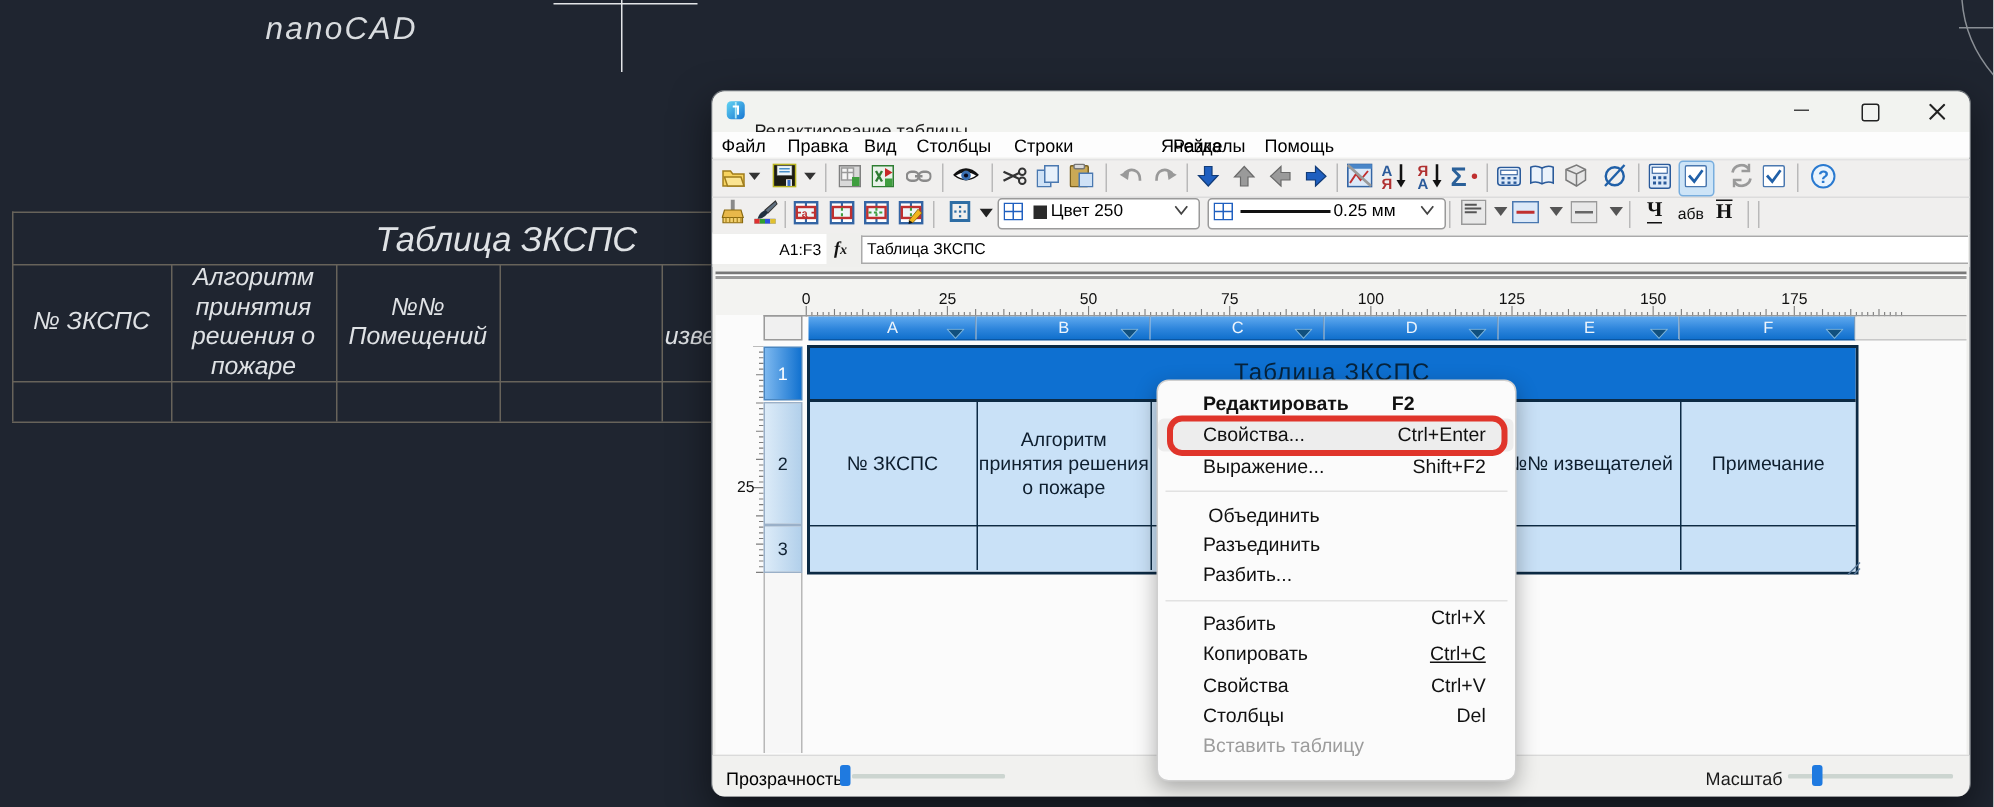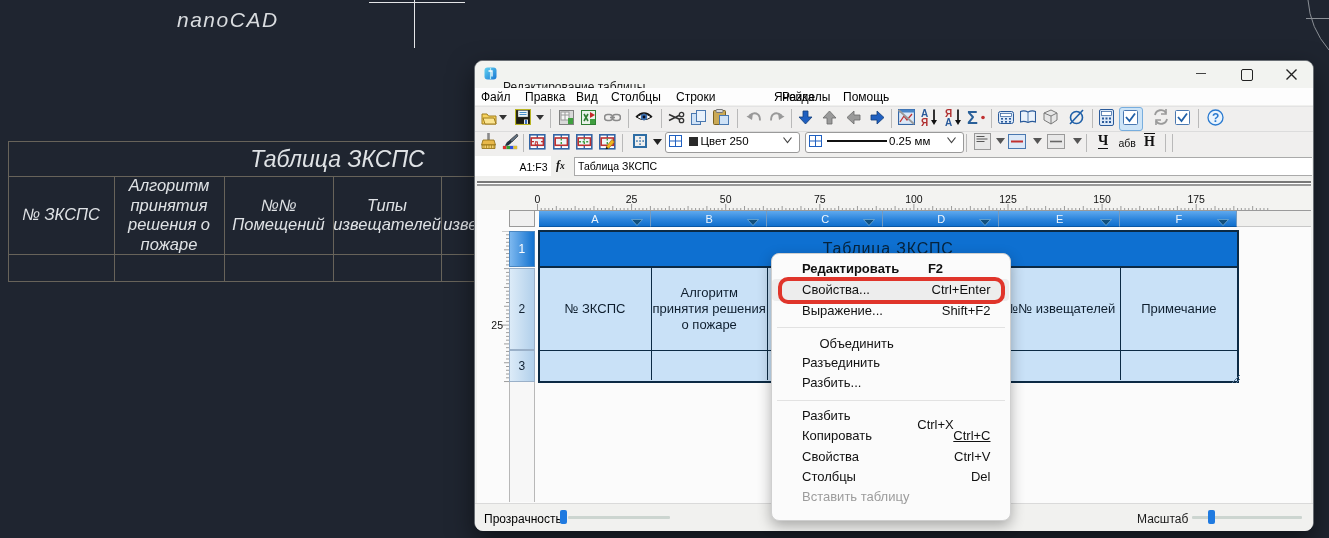--- a/index.html
+++ b/index.html
@@ -19,21 +19,20 @@
     <div style="position:absolute;left:8px;top:281px;width:472px;height:1px;background:#67635a;"></div>
     <div style="position:absolute;left:8px;top:141px;width:1px;height:140px;background:#67635a;"></div>
     <div style="position:absolute;left:114px;top:176px;width:1px;height:105px;background:#67635a;"></div>
     <div style="position:absolute;left:224px;top:176px;width:1px;height:105px;background:#67635a;"></div>
     <div style="position:absolute;left:333px;top:176px;width:1px;height:105px;background:#67635a;"></div>
     <div style="position:absolute;left:441px;top:176px;width:1px;height:105px;background:#67635a;"></div>
     <div style="position:absolute;left:230px;top:143px;width:215px;height:33px;display:flex;align-items:center;justify-content:center;font:italic 23px 'Liberation Sans',sans-serif;color:#dfe2e5;">Таблица ЗКСПС</div>
     <div style="position:absolute;left:8px;top:176px;width:106px;height:78px;display:flex;align-items:center;justify-content:center;text-align:center;font:italic 16.5px/19.5px 'Liberation Sans',sans-serif;color:#dfe2e5;">№ ЗКСПС</div>
     <div style="position:absolute;left:114px;top:176px;width:110px;height:78px;display:flex;align-items:center;justify-content:center;text-align:center;font:italic 16.5px/19.5px 'Liberation Sans',sans-serif;color:#dfe2e5;">Алгоритм<br>принятия<br>решения о<br>пожаре</div>
     <div style="position:absolute;left:224px;top:176px;width:109px;height:78px;display:flex;align-items:center;justify-content:center;text-align:center;font:italic 16.5px/19.5px 'Liberation Sans',sans-serif;color:#dfe2e5;">№№<br>Помещений</div>
-    <div style="position:absolute;left:333px;top:176px;width:108px;height:78px;display:flex;align-items:center;justify-content:center;text-align:center;font:italic 16.5px/19.5px 'Liberation Sans',sans-serif;color:#dfe2e5;">Типы<br>извещателей</div>
     <div style="position:absolute;left:441px;top:176px;width:112px;height:78px;display:flex;align-items:center;justify-content:center;text-align:center;font:italic 16.5px/19.5px 'Liberation Sans',sans-serif;color:#dfe2e5;">№№<br>извещателей</div>
   </div>
 <div style="position:absolute;left:473.5px;top:59.5px;width:840.5px;height:471.5px;">
     <div style="position:absolute;left:0;top:0;width:840.5px;height:471.5px;background:#f0f0ee;border:1px solid #6a6f75;border-radius:9px;box-shadow:0 10px 26px rgba(0,0,0,0.5);box-sizing:border-box;"></div>
     <div style="position:absolute;left:1px;top:1px;width:838.5px;height:27.5px;background:#f2f3f0;border-radius:8px 8px 0 0;"></div>
     <svg style="position:absolute;left:10.5px;top:7.2px;" width="13" height="13" viewBox="0 0 13 13">
       <defs>
         <linearGradient id="apic" x1="0" y1="0" x2="1" y2="1">
           <stop offset="0" stop-color="#62d4f2"></stop>
           <stop offset="1" stop-color="#1976d2"></stop>
@@ -669,25 +668,25 @@
 <div style="position:absolute;left:1208px;top:510px;width:7px;height:14px;background:#1f7ae0;border-radius:2px;"></div>
 <div style="position:absolute;left:770.5px;top:253.2px;width:240px;height:267.5px;">
     <div style="position:absolute;left:0;top:0;width:240px;height:267.5px;background:#fbfbfb;border:1px solid #cfcfcf;border-radius:8px;box-shadow:0 5px 14px rgba(0,0,0,0.3);box-sizing:border-box;"></div>
     <div style="position:absolute;left:1.3px;top:25.6px;width:237px;height:22.7px;background:#ededed;border-radius:4px;"></div>
     <div style="position:absolute;left:31.5px;top:7.8px;font:bold 13px 'Liberation Sans',sans-serif;color:#111;">Редактировать</div>
     <div style="position:absolute;right:20px;top:7.8px;width:110px;text-align:center;font:bold 13px 'Liberation Sans',sans-serif;color:#111;">F2</div>
     <div style="position:absolute;left:31.5px;top:28.8px;font:normal 13px 'Liberation Sans',sans-serif;color:#111;">Свойства...</div>
     <div style="position:absolute;right:20px;top:28.8px;width:110px;text-align:right;font:normal 13px 'Liberation Sans',sans-serif;color:#111;">Ctrl+Enter</div>
     <div style="position:absolute;left:31.5px;top:50.3px;font:normal 13px 'Liberation Sans',sans-serif;color:#111;">Выражение...</div>
     <div style="position:absolute;right:20px;top:50.3px;width:110px;text-align:right;font:normal 13px 'Liberation Sans',sans-serif;color:#111;">Shift+F2</div>
-    <div style="position:absolute;left:49px;top:82.8px;font:normal 13px 'Liberation Sans',sans-serif;color:#111;">Объединить</div>
+    <div style="position:absolute;left:35px;top:82.8px;font:normal 13px 'Liberation Sans',sans-serif;color:#111;">Объединить</div>
     <div style="position:absolute;left:31.5px;top:102.3px;font:normal 13px 'Liberation Sans',sans-serif;color:#111;">Разъединить</div>
     <div style="position:absolute;left:31.5px;top:122.3px;font:normal 13px 'Liberation Sans',sans-serif;color:#111;">Разбить...</div>
     <div style="position:absolute;left:31.5px;top:155.3px;font:normal 13px 'Liberation Sans',sans-serif;color:#111;">Разбить</div>
-    <div style="position:absolute;right:20px;top:164px;width:110px;text-align:center;font:normal 13px 'Liberation Sans',sans-serif;color:#111;">Ctrl+X</div>
+    <div style="position:absolute;right:20px;top:151px;width:110px;text-align:right;font:normal 13px 'Liberation Sans',sans-serif;color:#111;">Ctrl+X</div>
     <div style="position:absolute;left:31.5px;top:175.3px;font:normal 13px 'Liberation Sans',sans-serif;color:#111;">Копировать</div>
     <div style="position:absolute;right:20px;top:175.3px;width:110px;text-align:right;font:normal 13px 'Liberation Sans',sans-serif;color:#111;text-decoration:underline;">Ctrl+C</div>
     <div style="position:absolute;left:31.5px;top:195.8px;font:normal 13px 'Liberation Sans',sans-serif;color:#111;">Свойства</div>
     <div style="position:absolute;right:20px;top:195.8px;width:110px;text-align:right;font:normal 13px 'Liberation Sans',sans-serif;color:#111;">Ctrl+V</div>
     <div style="position:absolute;left:31.5px;top:215.8px;font:normal 13px 'Liberation Sans',sans-serif;color:#111;">Столбцы</div>
     <div style="position:absolute;right:20px;top:215.8px;width:110px;text-align:right;font:normal 13px 'Liberation Sans',sans-serif;color:#111;">Del</div>
     <div style="position:absolute;left:31.5px;top:235.8px;font:normal 13px 'Liberation Sans',sans-serif;color:#9c9c9c;">Вставить таблицу</div>
     <div style="position:absolute;left:6px;top:73.8px;width:228px;height:1px;background:#e2e2e2;"></div>
     <div style="position:absolute;left:6px;top:146.8px;width:228px;height:1px;background:#e2e2e2;"></div>
   </div>

